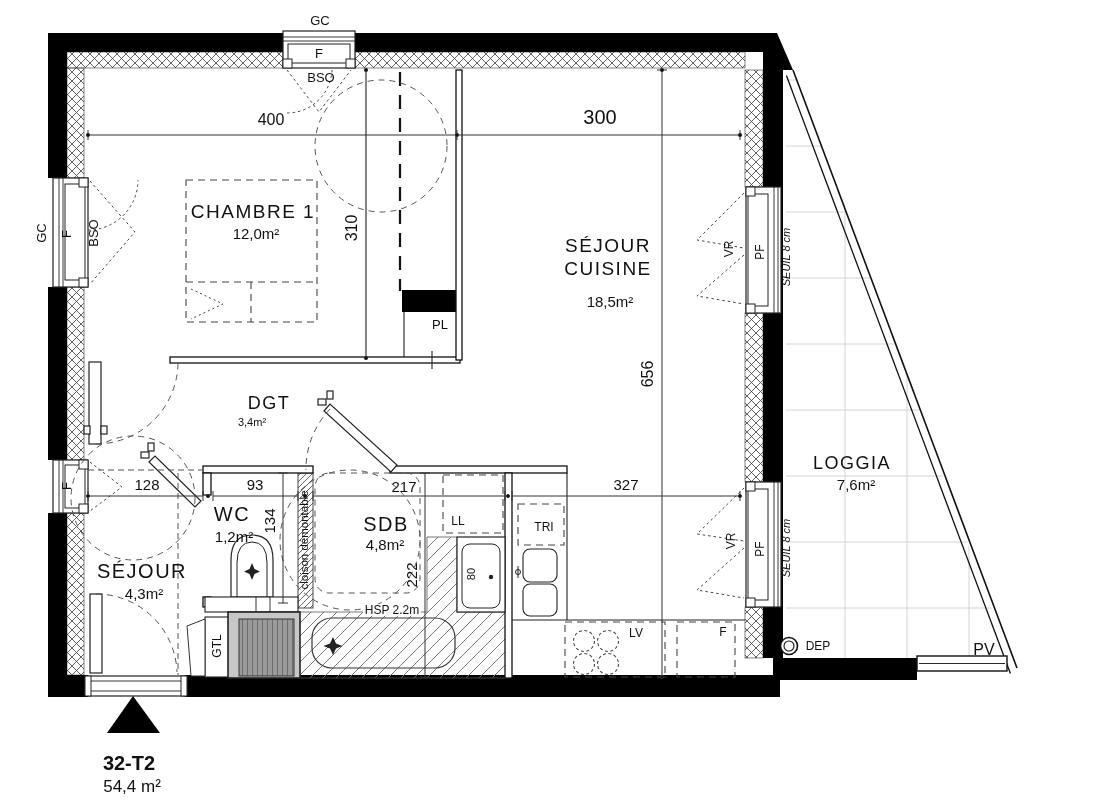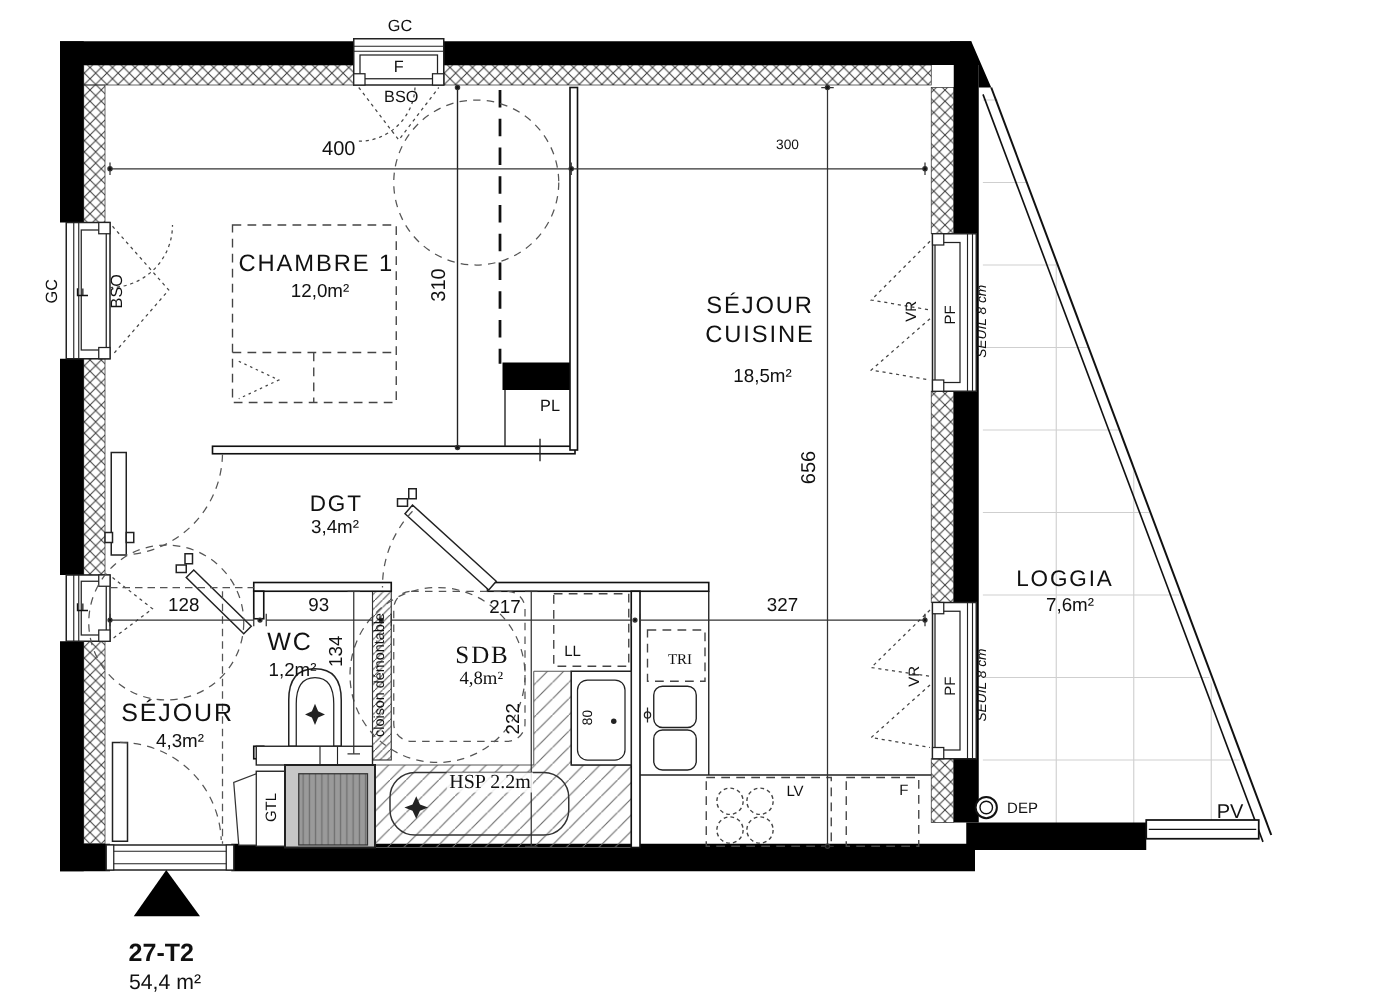--- a/index.html
+++ b/index.html
@@ -5,21 +5,21 @@
   html,body{margin:0;padding:0;background:#fff;}
   #stage{position:relative;width:1111px;height:800px;background:#fff;overflow:hidden;
          font-family:"Liberation Sans", sans-serif;color:#1a1a1a;}
   #geom{position:absolute;left:0;top:0;}
   .lbl{position:absolute;transform:translate(-50%,-50%);white-space:nowrap;color:#111;
        font-family:"Liberation Sans", sans-serif;line-height:1;}
   .r{transform:translate(-50%,-50%) rotate(-90deg);}
   .it{font-style:italic;}
   .b{font-weight:bold;}
   .ls{letter-spacing:1.5px;}
-  .bg{background:rgba(255,255,255,0.85);padding:0 2px;font-family:Liberation Serif, serif;}
+  .bg{background:rgba(255,255,255,0.85);padding:0 2px;}
 </style>
 </head>
 <body>
 
 <div id="stage">
 <svg id="geom" width="1111" height="800" viewBox="0 0 1111 800">
   <defs>
     <pattern id="ins" width="9" height="9" patternUnits="userSpaceOnUse">
       <path d="M0,0 L9,9 M9,0 L0,9" stroke="#3a3a3a" stroke-width="0.8" fill="none"></path>
     </pattern>
@@ -241,32 +241,32 @@
 
   <polygon points="107,733 160,733 133,696" fill="#000"></polygon>
 </svg>
 
   <div class="lbl ls" style="left:253px;top:211px;font-size:19px">CHAMBRE 1</div>
   <div class="lbl" style="left:256px;top:233px;font-size:15px">12,0m²</div>
   <div class="lbl ls" style="left:608px;top:245px;font-size:19px">SÉJOUR</div>
   <div class="lbl ls" style="left:608px;top:268px;font-size:19px">CUISINE</div>
   <div class="lbl" style="left:610px;top:301px;font-size:15px">18,5m²</div>
   <div class="lbl ls" style="left:269px;top:403px;font-size:18px">DGT</div>
-  <div class="lbl" style="left:268px;top:422px;font-size:15px">3,4m²</div>
+  <div class="lbl" style="left:252px;top:422px;font-size:11px">3,4m²</div>
   <div class="lbl ls" style="left:232px;top:514px;font-size:20px">WC</div>
   <div class="lbl" style="left:234px;top:536px;font-size:15px">1,2m²</div>
   <div class="lbl ls bg" style="left:386px;top:524px;font-size:20px">SDB</div>
   <div class="lbl bg" style="left:385px;top:544px;font-size:15px">4,8m²</div>
   <div class="lbl ls" style="left:142px;top:571px;font-size:20px">SÉJOUR</div>
   <div class="lbl" style="left:144px;top:593px;font-size:15px">4,3m²</div>
   <div class="lbl ls" style="left:852px;top:463px;font-size:18px">LOGGIA</div>
   <div class="lbl" style="left:856px;top:484px;font-size:15px">7,6m²</div>
 
   <div class="lbl" style="left:271px;top:120px;font-size:16px">400</div>
-  <div class="lbl" style="left:630px;top:117px;font-size:11px">300</div>
+  <div class="lbl" style="left:600px;top:117px;font-size:20px">300</div>
   <div class="lbl r" style="left:352px;top:228px;font-size:16px">310</div>
   <div class="lbl r" style="left:648px;top:374px;font-size:16px">656</div>
   <div class="lbl" style="left:147px;top:484px;font-size:15px">128</div>
   <div class="lbl" style="left:255px;top:484px;font-size:15px">93</div>
   <div class="lbl" style="left:404px;top:486px;font-size:15px">217</div>
   <div class="lbl" style="left:626px;top:484px;font-size:15px">327</div>
   <div class="lbl r" style="left:269px;top:521px;font-size:15px">134</div>
   <div class="lbl r" style="left:411px;top:575px;font-size:15px">222</div>
   <div class="lbl r" style="left:471px;top:574px;font-size:11px">80</div>
 
@@ -283,20 +283,20 @@
   <div class="lbl r" style="left:731px;top:541px;font-size:12px">VR</div>
   <div class="lbl r" style="left:760px;top:549px;font-size:12px">PF</div>
   <div class="lbl r it" style="left:786px;top:548px;font-size:11px">SEUIL 8 cm</div>
 
   <div class="lbl" style="left:440px;top:324px;font-size:13px">PL</div>
   <div class="lbl" style="left:458px;top:521px;font-size:12px">LL</div>
   <div class="lbl bg" style="left:544px;top:527px;font-size:12px">TRI</div>
   <div class="lbl" style="left:636px;top:633px;font-size:12px">LV</div>
   <div class="lbl" style="left:723px;top:632px;font-size:12px">F</div>
   <div class="lbl r" style="left:217px;top:646px;font-size:12px">GTL</div>
-  <div class="lbl bg" style="left:392px;top:626px;font-size:16px">HSP 2.2m</div>
+  <div class="lbl bg" style="left:392px;top:610px;font-size:12px">HSP 2.2m</div>
   <div class="lbl r" style="left:305px;top:540px;font-size:11.5px">cloison démontable</div>
   <div class="lbl" style="left:818px;top:646px;font-size:12px">DEP</div>
   <div class="lbl" style="left:984px;top:650px;font-size:16px">PV</div>
 
-  <div class="lbl b" style="left:129px;top:763px;font-size:20px">27-T2</div>
+  <div class="lbl b" style="left:129px;top:763px;font-size:20px">32-T2</div>
   <div class="lbl" style="left:132px;top:786px;font-size:17px">54,4 m²</div>
 </div>
 
 </body></html>

